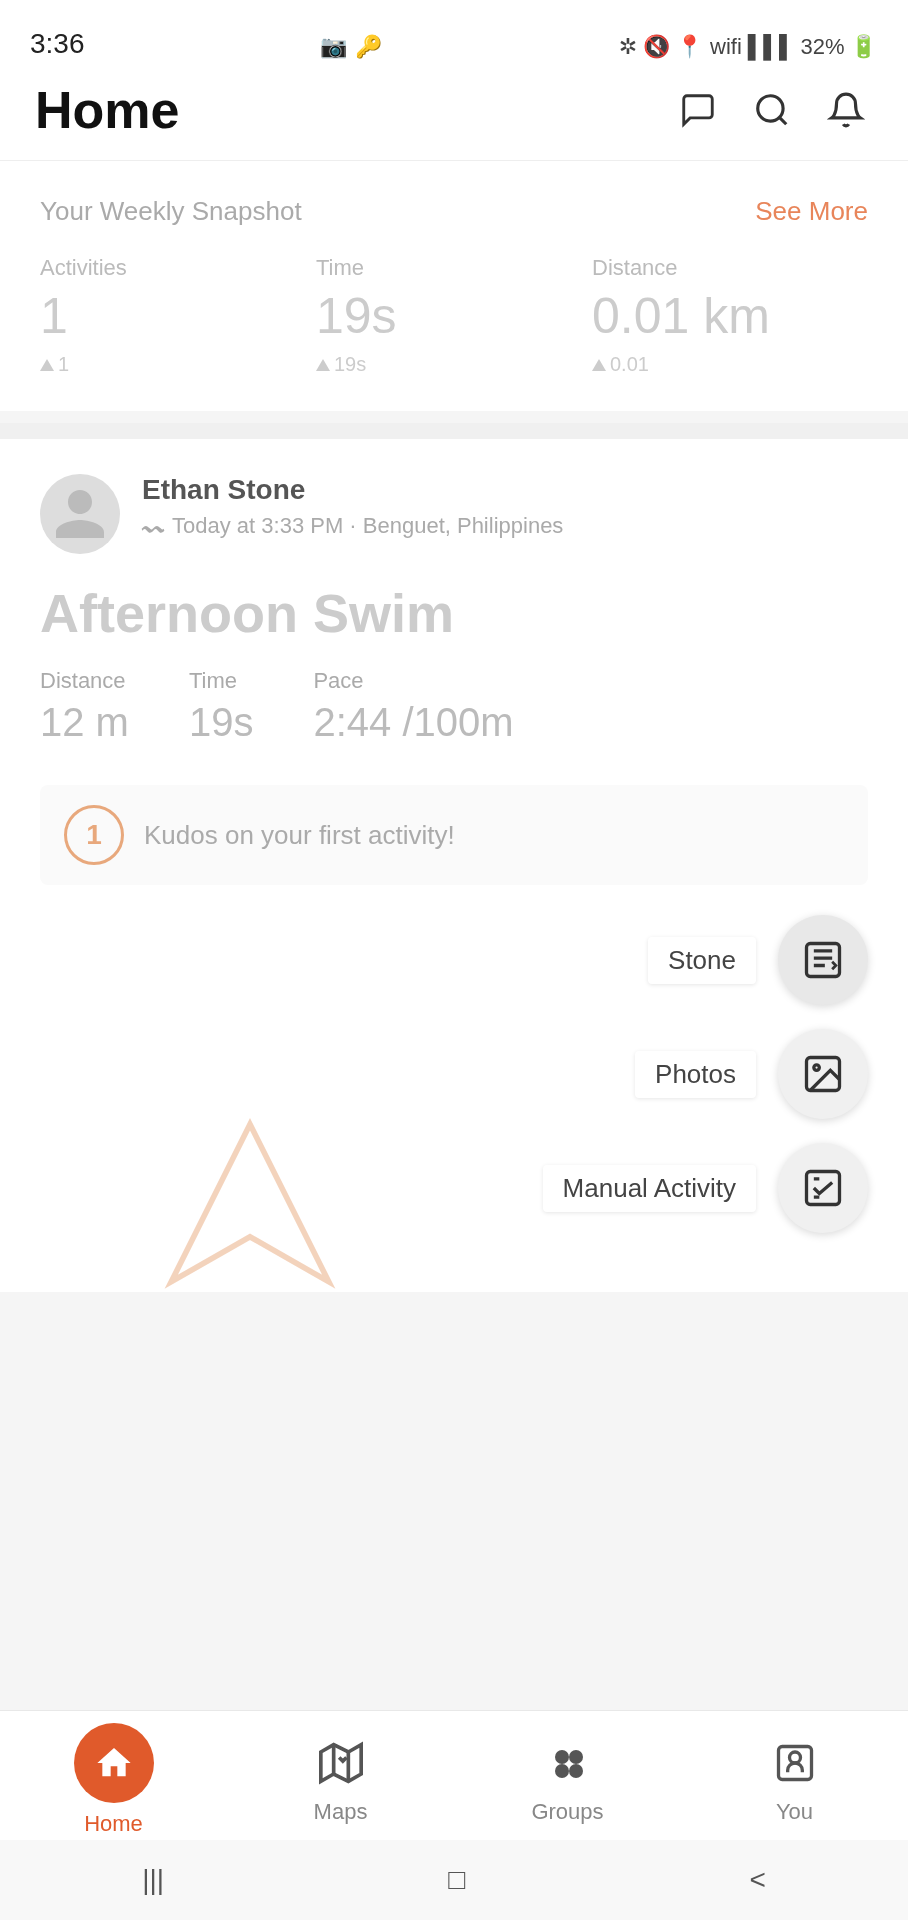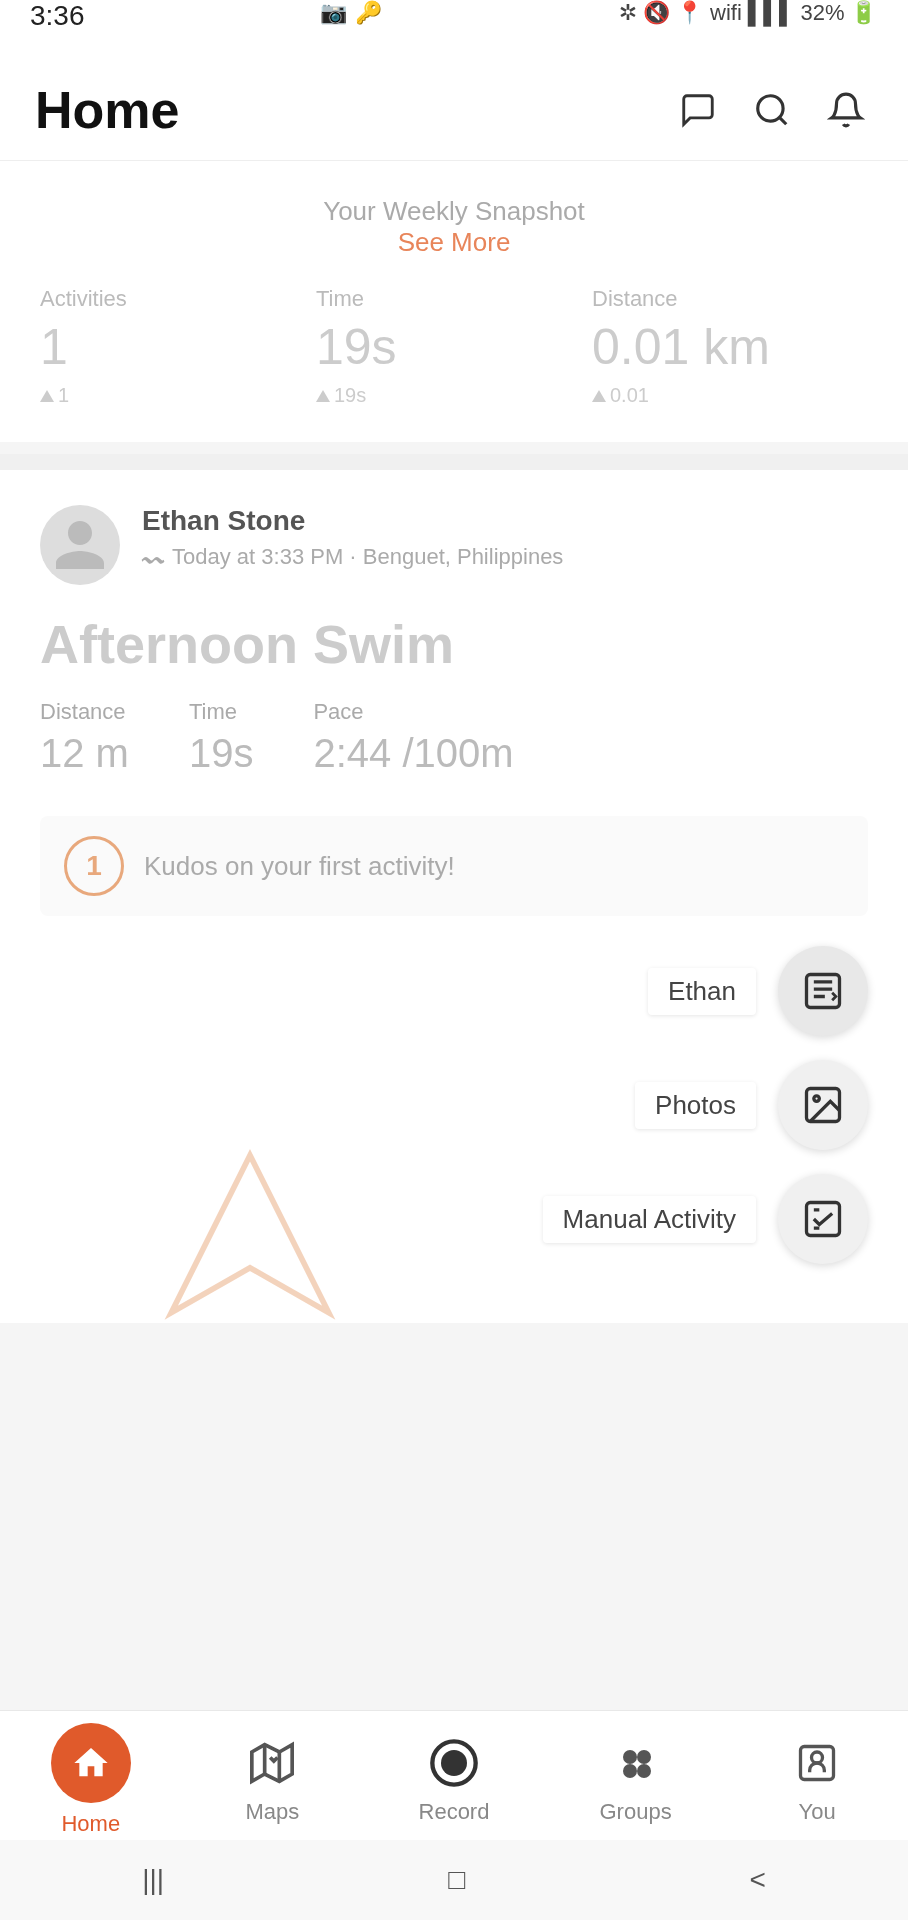--- a/index.html
+++ b/index.html
@@ -11,21 +11,21 @@
       background: #f5f5f5;
       position: relative;
       overflow-x: hidden;
     }
 
     
     .status-bar {
       background: #fff;
       height: 60px;
       display: flex;
-      align-items: flex-start;
+      align-items: flex-end;
       justify-content: space-between;
       padding: 0 30px;
     }
     .status-time {
       font-size: 28px;
       font-weight: 500;
       color: #222;
     }
     .status-icons {
       display: flex;
@@ -78,21 +78,20 @@
     .snapshot-section {
       background: #fff;
       padding: 35px 40px;
       margin-bottom: 12px;
     }
     .snapshot-header {
       display: flex;
       justify-content: space-between;
       align-items: center;
       margin-bottom: 28px;
-      flex-direction: column;
     }
     .snapshot-title {
       font-size: 26px;
       color: #aaa;
       font-weight: 400;
     }
     .see-more {
       font-size: 26px;
       color: #e8855a;
       font-weight: 500;
@@ -449,21 +448,21 @@
     <span class="kudos-text">Kudos on your first activity!</span>
   </div>
 
   <div style="position:relative;">
 
     <svg class="arrow-decoration" viewBox="0 0 160 160" style="position:absolute;left:120px;bottom:-60px;width:180px;height:180px;opacity:0.5;">
       <polygon points="80,10 150,150 80,110 10,150" fill="none" stroke="#e8a87c" stroke-width="5"></polygon>
     </svg>
 
     <div class="fab-item">
-      <span class="fab-label">Ethan</span>
+      <span class="fab-label">Stone</span>
       <div class="fab-btn active">
         <svg viewBox="0 0 24 24" fill="none" stroke="currentColor" stroke-width="1.8">
           <rect x="3" y="3" width="18" height="18" rx="2"></rect>
           <path d="M7 7h10M7 11h10M7 15h6"></path>
           <path d="M17 13l2 2-2 2" stroke-width="1.5"></path>
         </svg>
       </div>
     </div>
 
     <div class="fab-item">
@@ -508,29 +507,20 @@
       <svg width="44" height="44" viewBox="0 0 24 24" fill="none" stroke="#555" stroke-width="2">
         <polygon points="1 6 1 22 8 18 16 22 23 18 23 2 16 6 8 2 1 6"></polygon>
         <line x1="8" y1="2" x2="8" y2="18"></line>
         <line x1="16" y1="6" x2="16" y2="22"></line>
         <path d="M11 9l2 2 2-2" stroke="#555"></path>
       </svg>
     </div>
     <span class="nav-label">Maps</span>
   </div>
 
-  <div class="nav-item">
-    <div class="nav-icon">
-      <svg width="52" height="52" viewBox="0 0 24 24">
-        <circle cx="12" cy="12" r="10" fill="none" stroke="#333" stroke-width="2"></circle>
-        <circle cx="12" cy="12" r="6" fill="#333"></circle>
-      </svg>
-    </div>
-    <span class="nav-label">Record</span>
-  </div>
 
   <div class="nav-item">
     <div class="nav-icon">
       <svg width="48" height="48" viewBox="0 0 24 24">
         <circle cx="9" cy="9" r="3.5" fill="#555"></circle>
         <circle cx="16" cy="9" r="3.5" fill="#555"></circle>
         <circle cx="9" cy="16" r="3.5" fill="#555"></circle>
         <circle cx="16" cy="16" r="3.5" fill="#555"></circle>
       </svg>
     </div>

